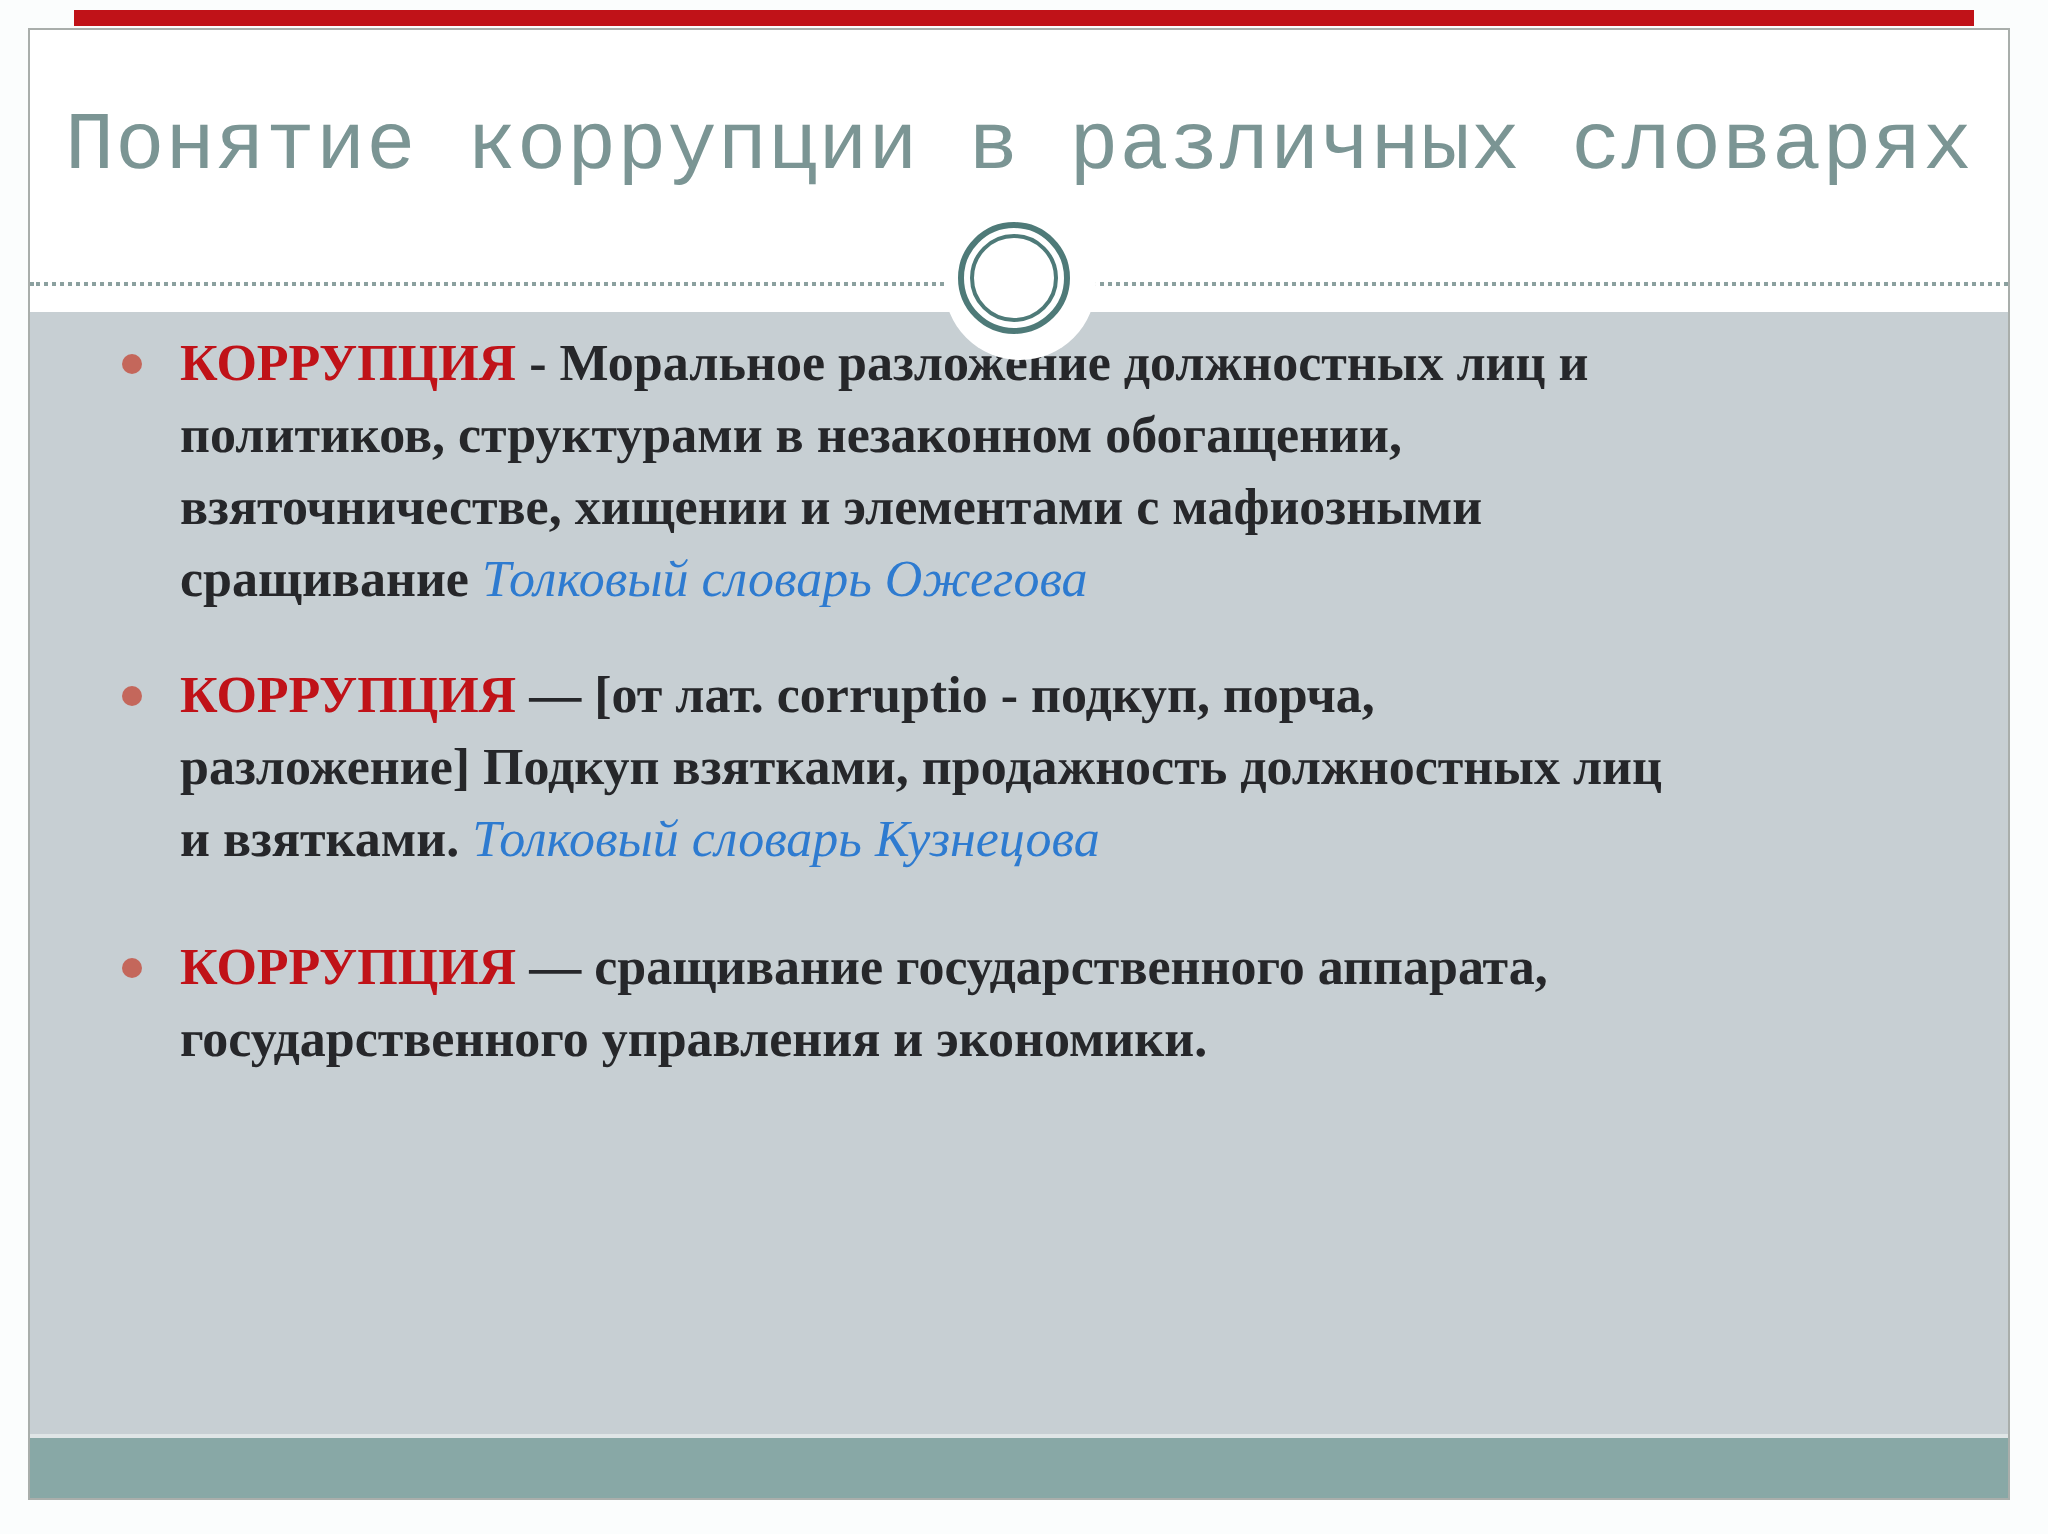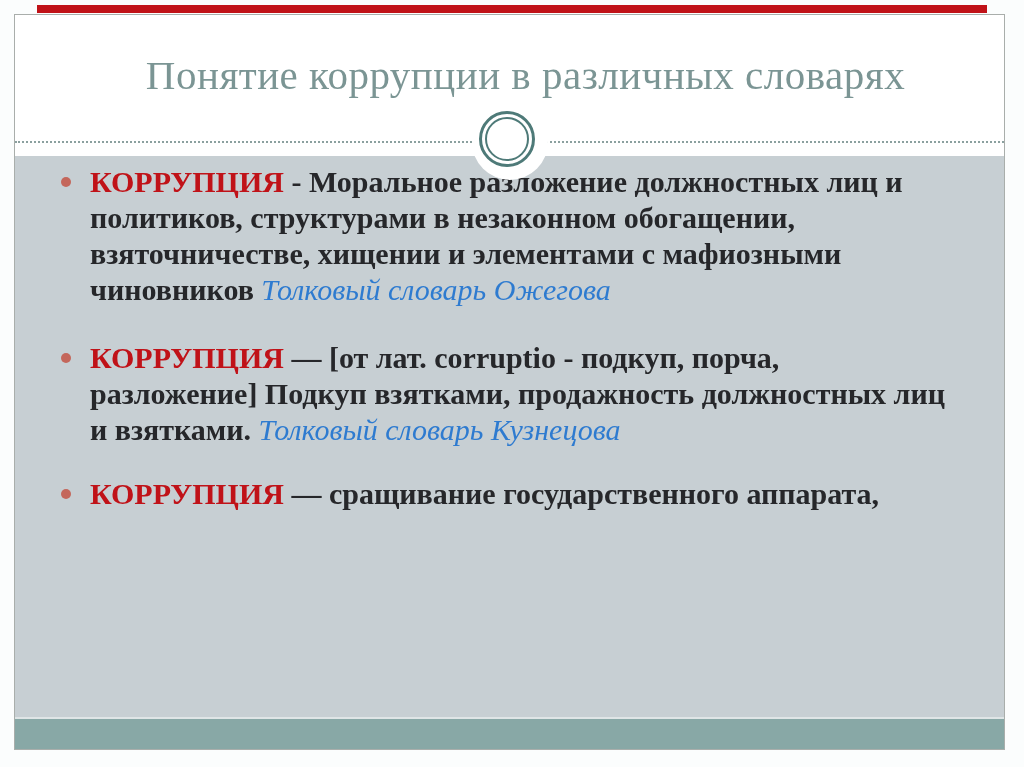--- a/index.html
+++ b/index.html
@@ -19,21 +19,21 @@
 
   
   .slide{
     position:absolute;left:14px;top:14px;width:991px;height:736px;
     background:#ffffff;border:1px solid #a9aeab;
     box-sizing:border-box;overflow:hidden;
   }
 
   
   .title-area{
-    position:absolute;left:16px;top:0;width:100%;height:127px;background:#ffffff;
+    position:absolute;left:0;top:0;width:100%;height:127px;background:#ffffff;font-family:Liberation Mono, monospace;
   }
   .slide-title{
     margin:0;padding-top:36px;
     text-align:center;
     font-size:41px;font-weight:400;
     color:var(--title-color,#7b9594);
     letter-spacing:0.5px;
   }
 
   
@@ -62,32 +62,32 @@
   
   .content{
     position:absolute;left:0;top:141px;width:100%;height:561px;
     background:var(--content-bg,#c7cfd3);
     box-sizing:border-box;
     padding:8px 30px 0 34px;
   }
   .bullet{
     position:relative;
     padding-left:41px;
-    font-size:30px;font-weight:700;line-height:36px;
+    font-size:26px;font-weight:700;line-height:36px;
     color:var(--body-color,#26272a);
   }
   .bullet .dot{
     position:absolute;left:12px;top:13px;width:10px;height:10px;
     border-radius:50%;background:var(--dot-color,#c4675b);
   }
   .bullet .line{white-space:nowrap;}
   .seg-term{color:var(--accent-red,#cf1317);font-weight:700;}
   .seg-body{color:var(--body-color,#26272a);}
   .seg-source{color:var(--source-blue,#2e7bd0);font-style:italic;font-weight:400;}
-  .b2{margin-top:32px;}
+  .b2{margin-top:22px;}
   .b3{margin-top:28px;}
 
   
   .teal-band{
     position:absolute;left:0;top:702px;width:100%;height:34px;
     background:var(--band-teal,#88a8a6);
     border-top:2px solid #dfe5e6;
   }
 </style>
 </head>
@@ -109,30 +109,31 @@
       <div class="circle-outer"></div>
       <div class="circle-inner"></div>
     </div>
 
     <div class="content" id="bullet-container">
         <div class="bullet b1">
           <span class="dot"></span>
           <div class="line"><span class="seg-term">КОРРУПЦИЯ</span><span class="seg-body"> - Моральное разложение должностных лиц и</span></div>
           <div class="line"><span class="seg-body">политиков, структурами в незаконном обогащении,</span></div>
           <div class="line"><span class="seg-body">взяточничестве, хищении и элементами с мафиозными</span></div>
-          <div class="line"><span class="seg-body">чиновников </span><span class="seg-source">Толковый словарь Ожегова</span></div>
+          <div class="line"><span class="seg-body">сращивание </span><span class="seg-source">Толковый словарь Ожегова</span></div>
         </div>
         <div class="bullet b2">
           <span class="dot"></span>
           <div class="line"><span class="seg-term">КОРРУПЦИЯ</span><span class="seg-body"> — [от лат. corruptio - подкуп, порча,</span></div>
           <div class="line"><span class="seg-body">разложение] Подкуп взятками, продажность должностных лиц</span></div>
           <div class="line"><span class="seg-body">и взятками. </span><span class="seg-source">Толковый словарь Кузнецова</span></div>
         </div>
         <div class="bullet b3">
           <span class="dot"></span>
           <div class="line"><span class="seg-term">КОРРУПЦИЯ</span><span class="seg-body"> — сращивание государственного аппарата,</span></div>
+          <div class="line"><span class="seg-body">государственного управления и экономики.</span></div>
         </div>
       </div>
 
     <div class="teal-band"></div>
 
   </div>
 </div>
 
 </body></html>

